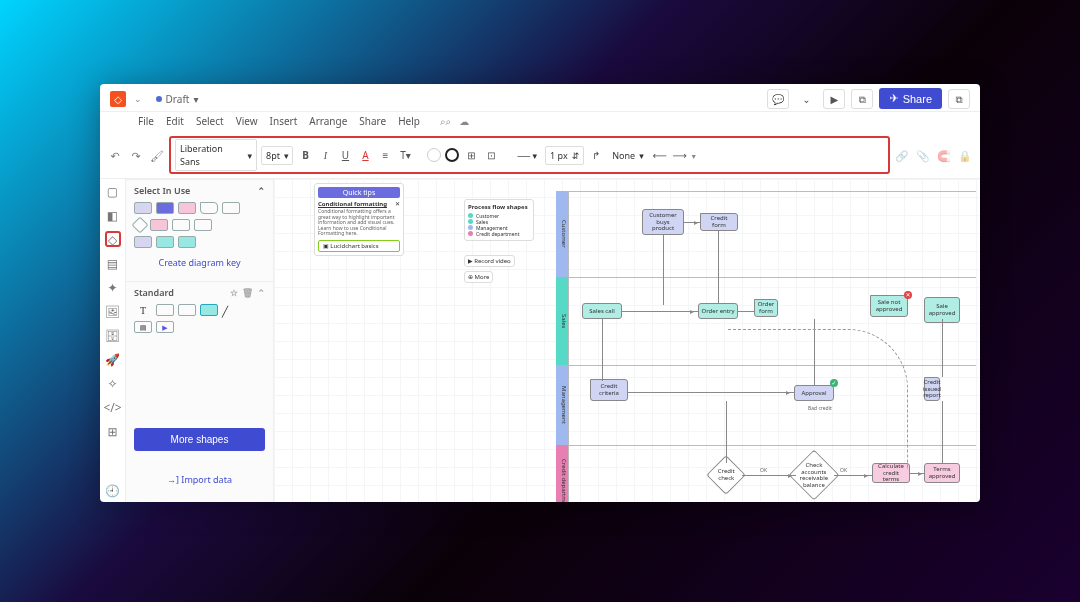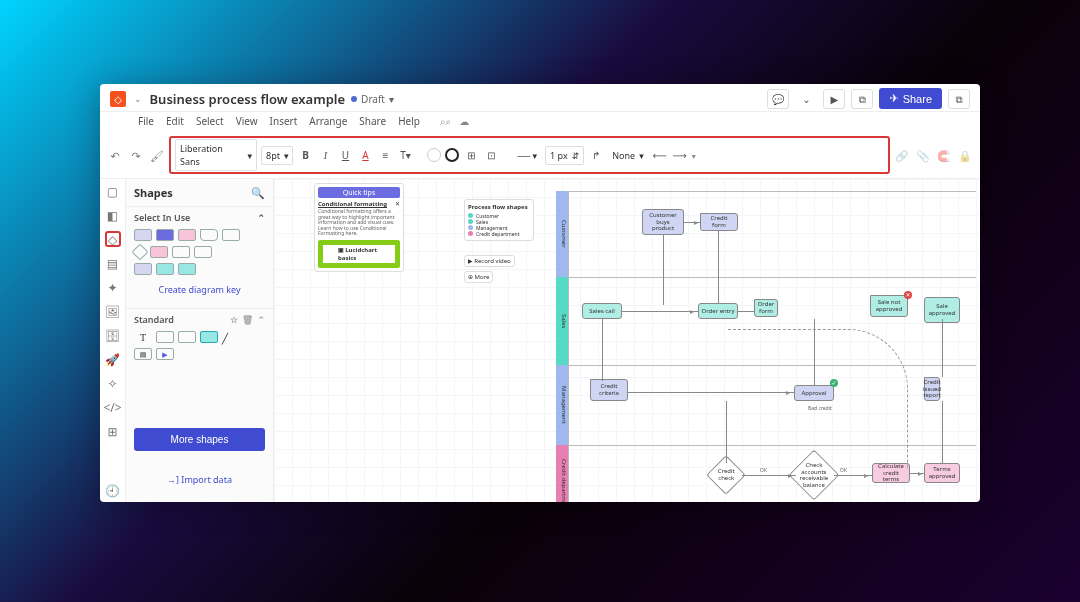--- a/index.html
+++ b/index.html
@@ -87,21 +87,20 @@
 </head>
 <body>
 
 <div class="app">
 
   <div class="hdr">
     <div class="logo">◇</div>
     <span class="chev">⌄</span>
     <div style="display:flex;flex-direction:column;">
       <div style="display:flex;align-items:center;">
-        <span class="title">Business process flow example</span>
         <span class="draft"><span>Draft</span> ▾</span>
       </div>
     </div>
     <div class="hdr-right">
       <div class="ibtn">💬</div>
       <div class="ibtn" style="border:none;">⌄</div>
       <div class="ibtn">▶</div>
       <div class="ibtn">⧉</div>
       <button class="share">✈ <span>Share</span></button>
       <div class="ibtn">⧉</div>
@@ -172,24 +171,20 @@
       <div class="ric">🖼</div>
       <div class="ric">🗄</div>
       <div class="ric">🚀</div>
       <div class="ric">✧</div>
       <div class="ric">&lt;/&gt;</div>
       <div class="ric">⊞</div>
       <div class="ric" style="margin-top:auto;">🕘</div>
     </div>
 
     <div class="panel">
-      <div class="phdr">
-        <span>Shapes</span>
-        <span>🔍</span>
-      </div>
       <div class="psec">
         <div class="pttl">
             <span>Select In Use</span>
             <span>⌃</span>
           </div>
         <div class="shaperow">
           <div class="sh lpu"></div>
           <div class="sh pur"></div>
           <div class="sh pnk"></div>
           <div class="sh" style="border-radius:0 4px 4px 4px;"></div>
@@ -233,21 +228,21 @@
       <button class="morebtn">More shapes</button>
       <div class="import">→] <span>Import data</span></div>
     </div>
 
     <div class="canvas">
 
       <div class="tip q">
         <div class="tiptl">Quick tips</div>
         <div style="font-size:6px;"><b><u>Conditional formatting</u></b> <span style="float:right;">✕</span></div>
         <div style="font-size:5px;color:#666;line-height:1.1;margin-top:1px;">Conditional formatting offers a great way to highlight important information and add visual cues. Learn how to use Conditional Formatting here.</div>
-        <div style="margin-top:3px;border:5px solid #84cc16;border-radius:2px;padding:1px 15px;font-size:6px;font-weight:bold;">▣ <span>Lucidchart basics</span></div>
+        <div style="margin-top:3px;border:1px solid #84cc16;border-radius:2px;padding:1px 4px;font-size:6px;">▣ <span>Lucidchart basics</span></div>
       </div>
       <div class="tip" style="top:76px;left:190px;font-size:6px;padding:1px 3px;">▶ <span>Record video</span></div>
       <div class="tip" style="top:92px;left:190px;font-size:6px;padding:1px 3px;">⊕ <span>More</span></div>
 
       <div class="tip leg">
         <div style="font-weight:700;font-size:6px;">Process flow shapes</div>
         <div style="font-size:5px;margin-top:2px;"><span class="dot" style="background:#56d9c5;"></span><span>Customer</span></div>
         <div style="font-size:5px;"><span class="dot" style="background:#56d9c5;"></span><span>Sales</span></div>
         <div style="font-size:5px;"><span class="dot" style="background:#9fb8ee;"></span><span>Management</span></div>
         <div style="font-size:5px;"><span class="dot" style="background:#e87fb2;"></span><span>Credit department</span></div>

